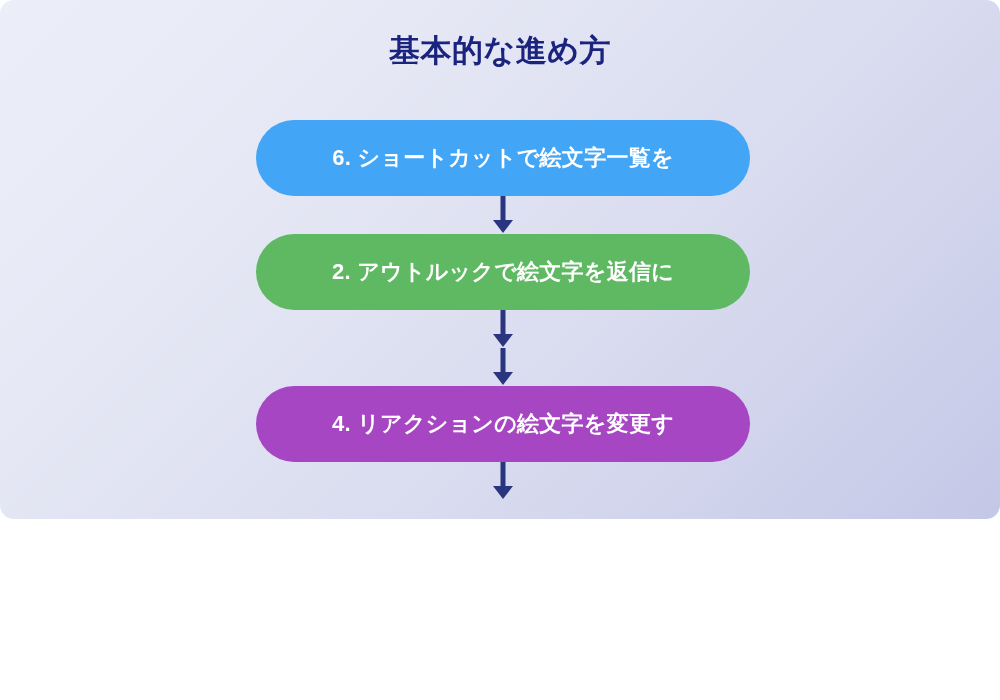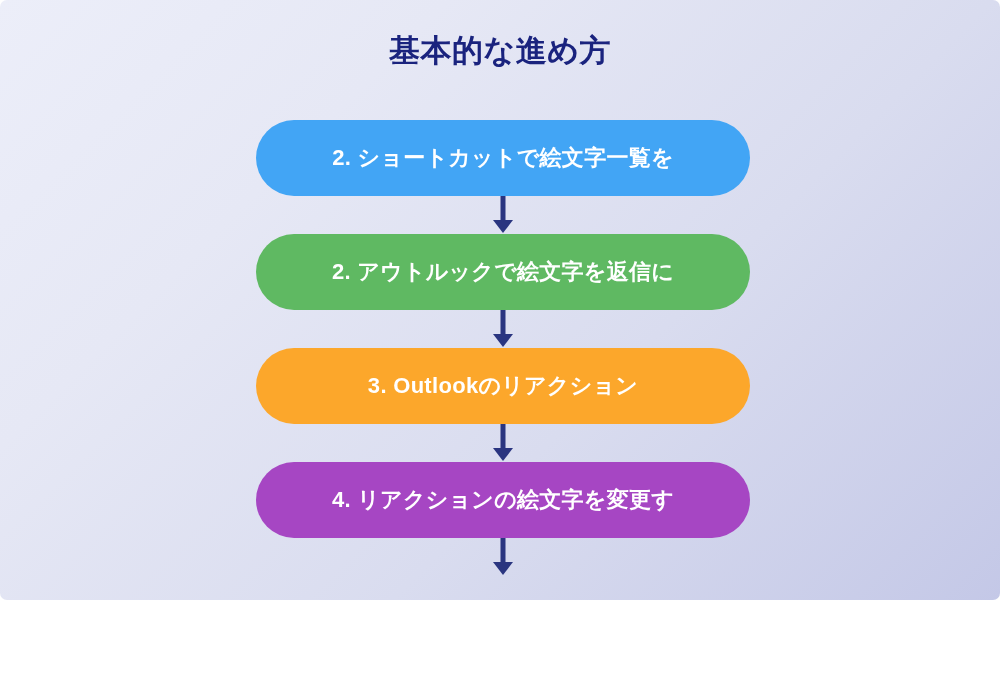--- a/index.html
+++ b/index.html
@@ -11,23 +11,23 @@
   body {
     width: 1000px;
     height: 700px;
     overflow: hidden;
     font-family: "Liberation Sans", "DejaVu Sans", sans-serif;
   }
 
   #canvas {
     position: relative;
     width: 1000px;
-    height: 600px;
+    height: 519px;
     box-sizing: border-box;
-    border-radius: 7px;
+    border-radius: 14px;
     overflow: hidden;
     background: linear-gradient(135deg,
                 #eceef9 0%,
                 #e6e8f5 28%,
                 #d9dcef 62%,
                 #c4c8e7 100%);
   }
 
   #chart-title {
     position: absolute;
@@ -93,21 +93,21 @@
 <body>
 
 <div id="canvas" style="background: linear-gradient(135deg, rgb(236, 238, 249) 0%, rgb(230, 232, 245) 28%, rgb(217, 220, 239) 62%, rgb(196, 200, 231) 100%);">
 
   <div id="chart-title" style="color: rgb(26, 35, 126);">基本的な進め方</div>
 
   <div id="flow">
 
     <div class="step-row">
       <div class="step-box" style="background: rgb(66, 165, 245);">
-        <span class="step-label">2. ショートカットで絵文字一覧を</span>
+        <span class="step-label">6. ショートカットで絵文字一覧を</span>
       </div>
     </div>
 
     <div class="connector">
       <svg width="494" height="38" viewBox="0 0 494 38" aria-hidden="true">
         <g>
           <rect x="244.5" y="0" width="5" height="26" fill="#2a3580"></rect>
           <polygon points="237,24 257,24 247,37" fill="#2a3580"></polygon>
         </g>
       </svg>
@@ -121,25 +121,20 @@
 
     <div class="connector">
       <svg width="494" height="38" viewBox="0 0 494 38" aria-hidden="true">
         <g>
           <rect x="244.5" y="0" width="5" height="26" fill="#2a3580"></rect>
           <polygon points="237,24 257,24 247,37" fill="#2a3580"></polygon>
         </g>
       </svg>
     </div>
 
-    <div class="step-row">
-      <div class="step-box" style="background: rgb(252, 167, 43);">
-        <span class="step-label">3. Outlookのリアクション</span>
-      </div>
-    </div>
 
     <div class="connector">
       <svg width="494" height="38" viewBox="0 0 494 38" aria-hidden="true">
         <g>
           <rect x="244.5" y="0" width="5" height="26" fill="#2a3580"></rect>
           <polygon points="237,24 257,24 247,37" fill="#2a3580"></polygon>
         </g>
       </svg>
     </div>
 

